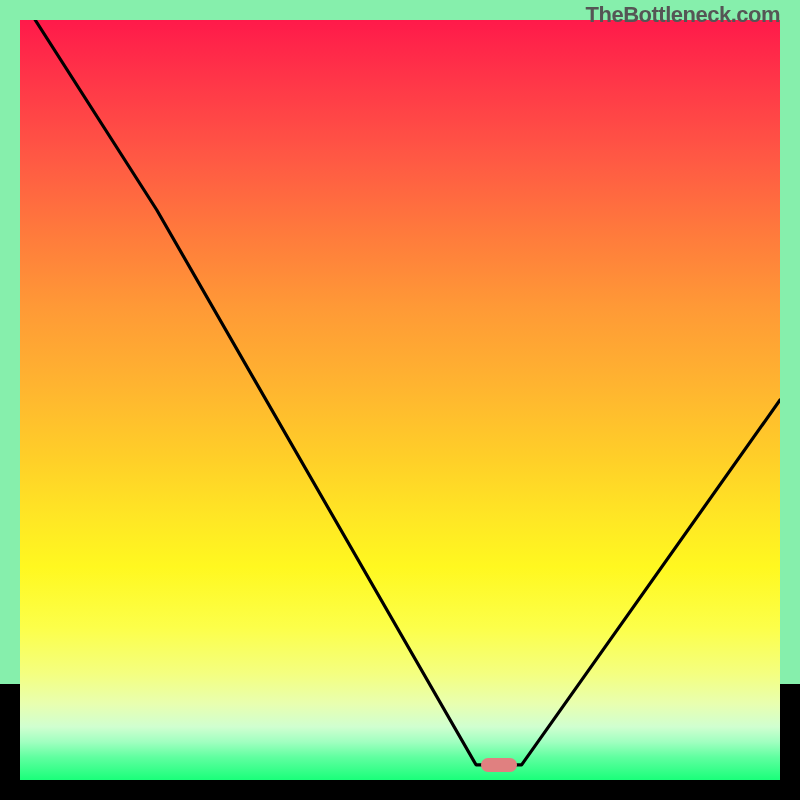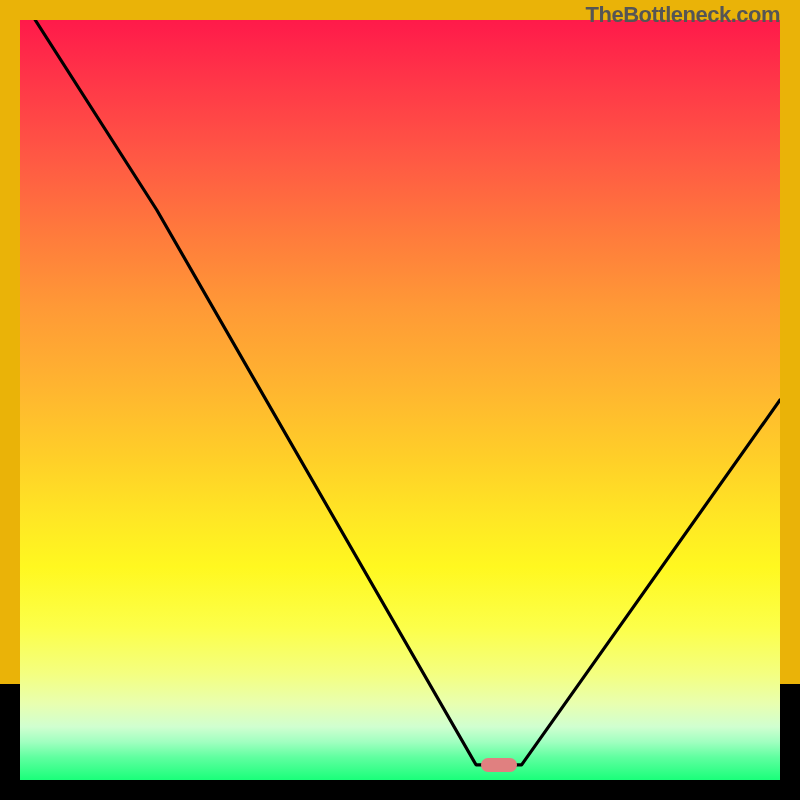--- a/index.html
+++ b/index.html
@@ -1,21 +1,21 @@
 <!DOCTYPE html>
 <html><head>
 <meta charset="utf-8">
 <style>
   * { margin: 0; padding: 0; box-sizing: border-box; }
   html, body { width: 800px; height: 800px; overflow: hidden; background: #000; }
   .chart-container {
     position: relative;
     width: 800px;
     height: 684px;
-    background: #eab308;
+    background: #86efac;
   }
   .plot-area {
     position: absolute;
     left: 20px;
     top: 20px;
     width: 760px;
     height: 760px;
     background: linear-gradient(
       to bottom,
       #ff1a4a 0%,

